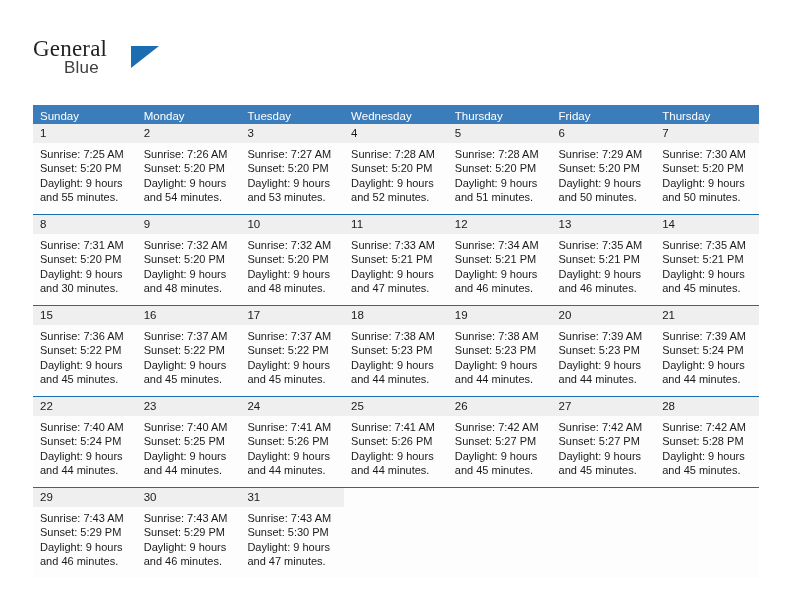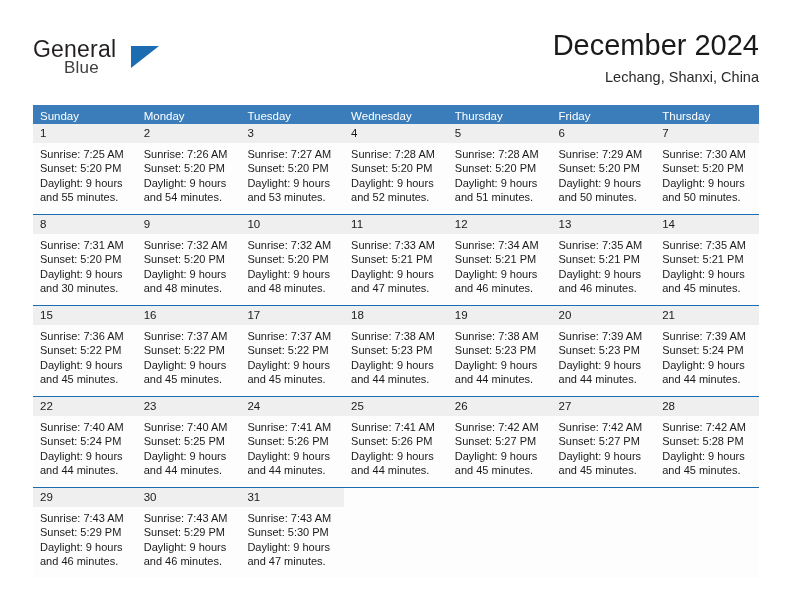--- a/index.html
+++ b/index.html
@@ -36,21 +36,21 @@
     width: 180px;
     height: 50px;
   }
   .brand-general {
     position: absolute;
     left: 0;
     top: 0;
     font-size: 23px;
     letter-spacing: .2px;
     color: #231f20;
-    font-family: Liberation Sans, sans-serif;
+    font-family: Liberation Serif, serif;
   }
   .brand-blue {
     position: absolute;
     left: 31px;
     top: 22px;
     font-size: 17px;
     letter-spacing: .2px;
     color: #404040;
     font-family: "Liberation Sans", sans-serif;
   }
@@ -151,24 +151,20 @@
 <div class="page">
 
   <div class="header">
 
     <div class="brand">
       <span class="brand-general">General</span>
       <span class="brand-triangle"></span>
       <span class="brand-blue">Blue</span>
     </div>
 
-    <div class="title-block">
-      <div class="month-title">December 2024</div>
-      <div class="location-title">Lechang, Shanxi, China</div>
-    </div>
 
   </div>
 
   <div class="calendar">
     <table class="cal">
       <thead>
         <tr>
           <th>Sunday</th>
           <th>Monday</th>
           <th>Tuesday</th>

